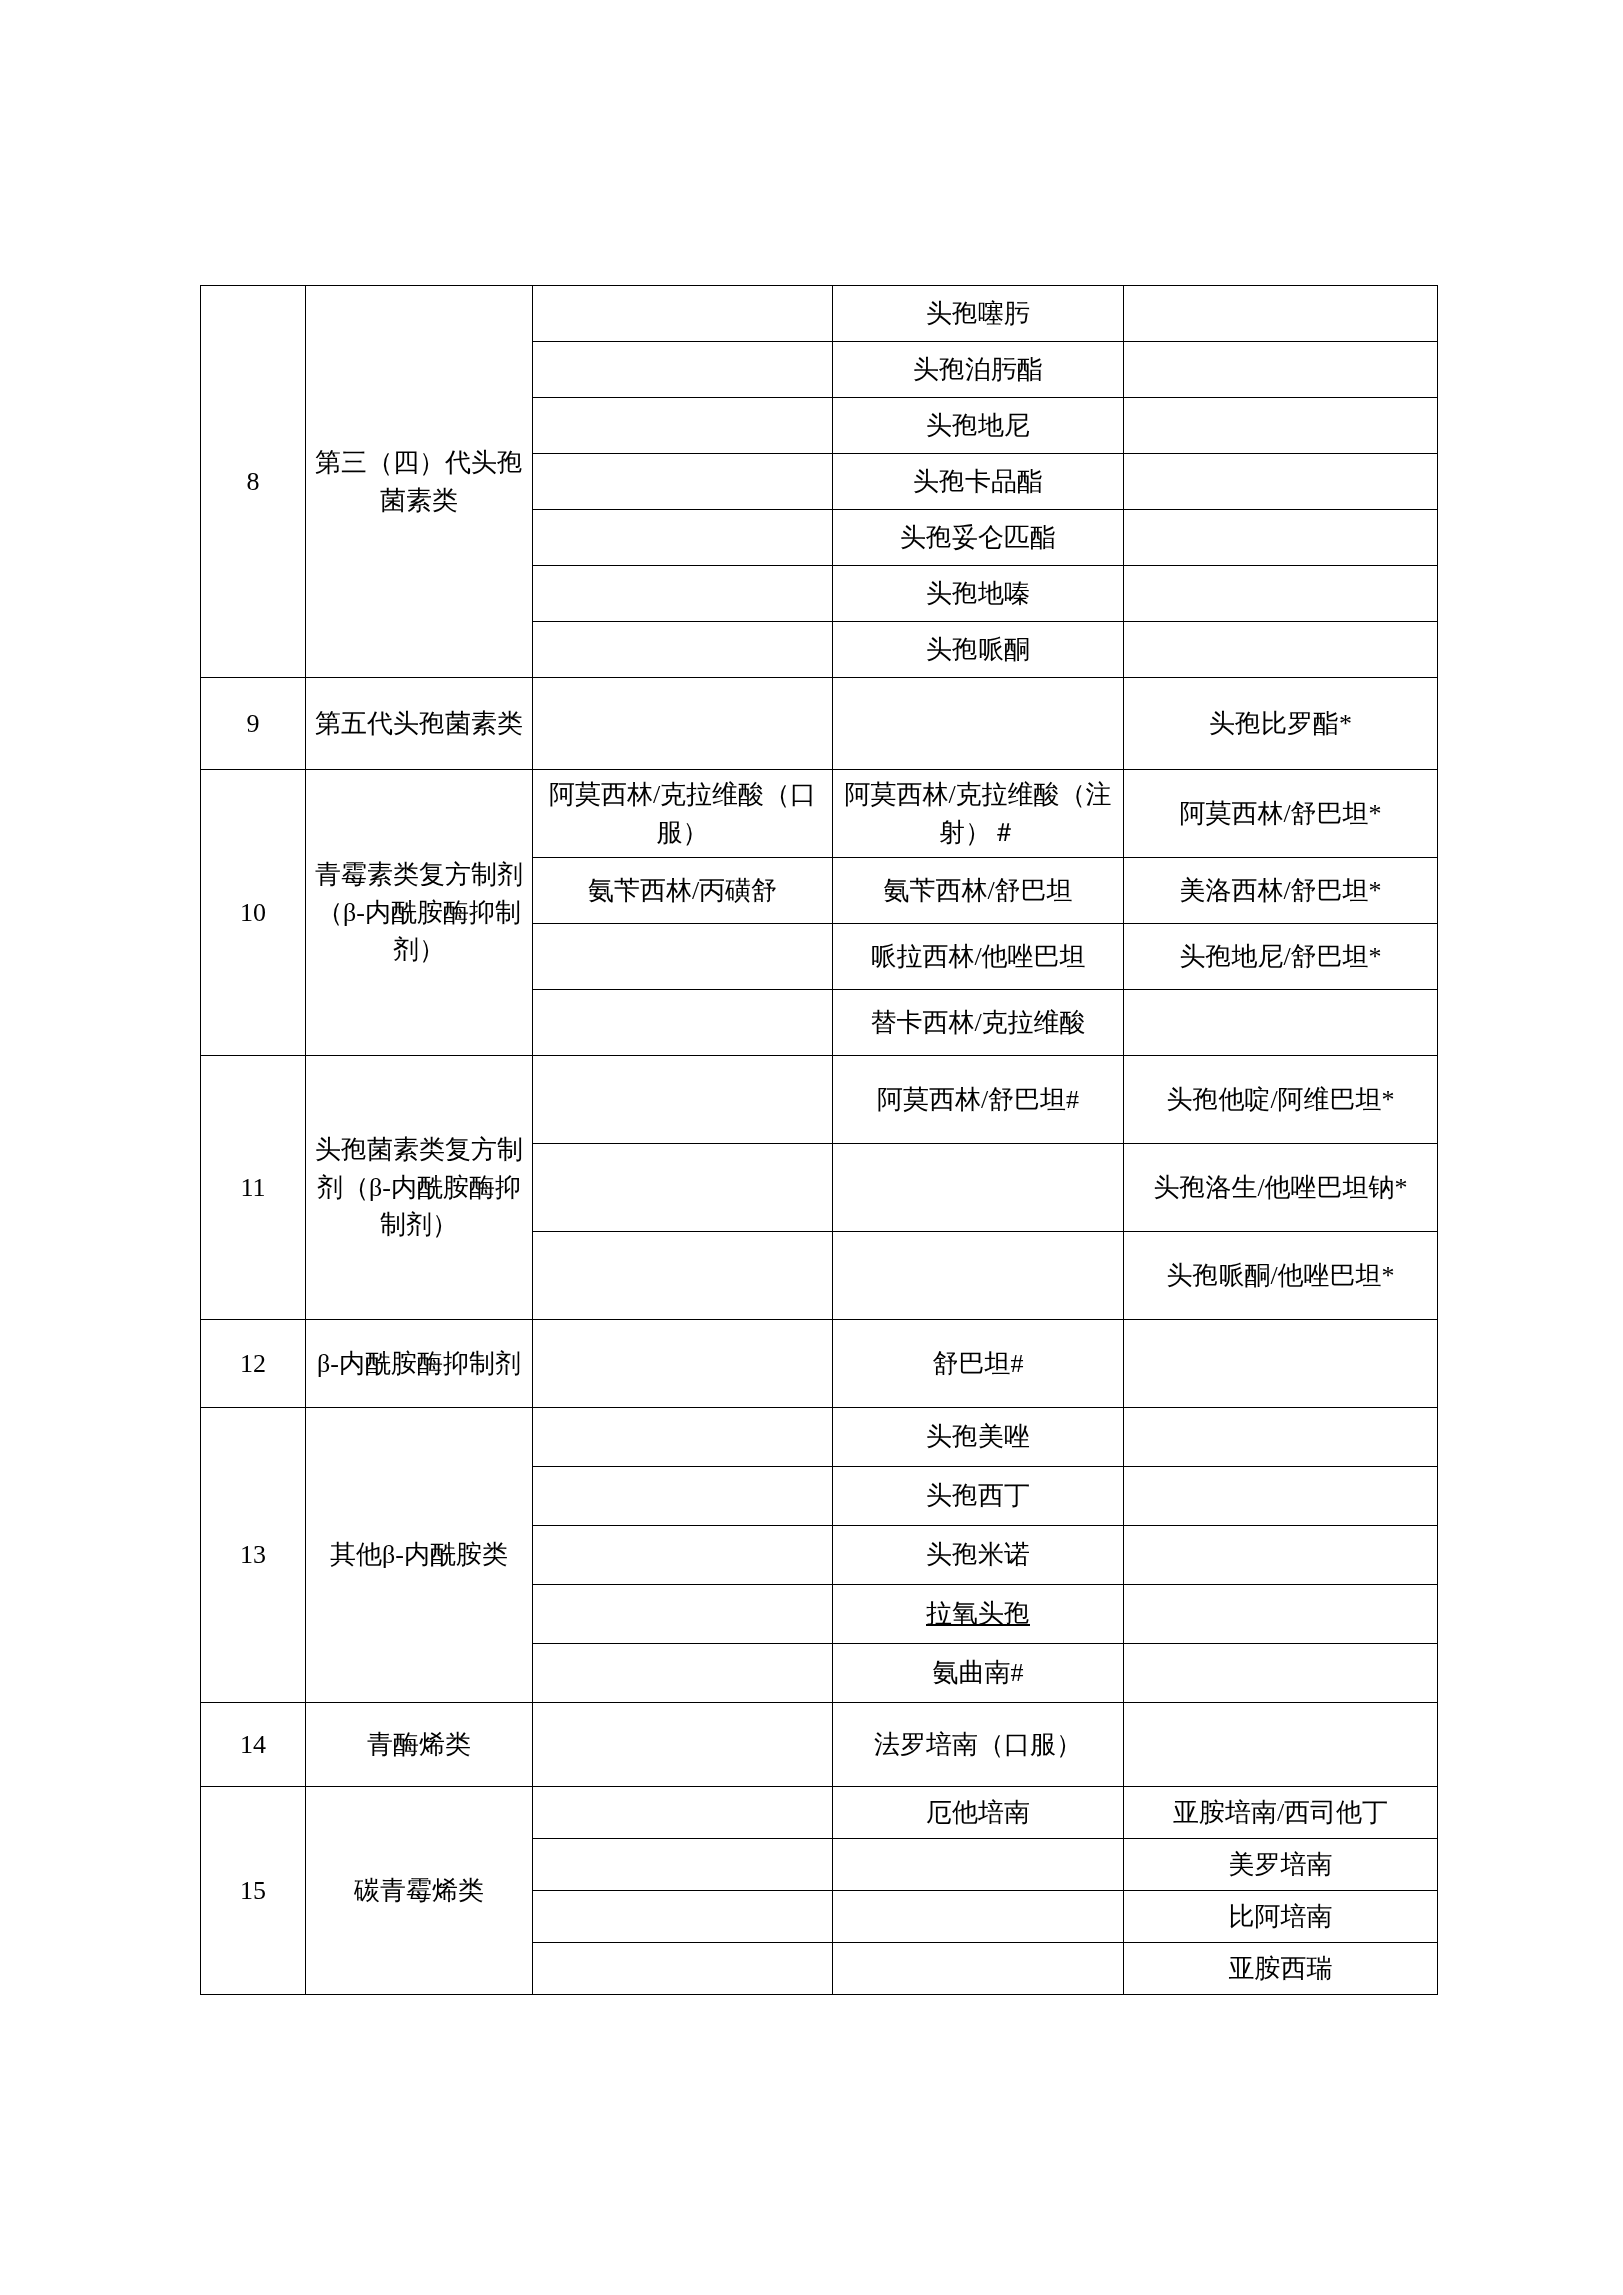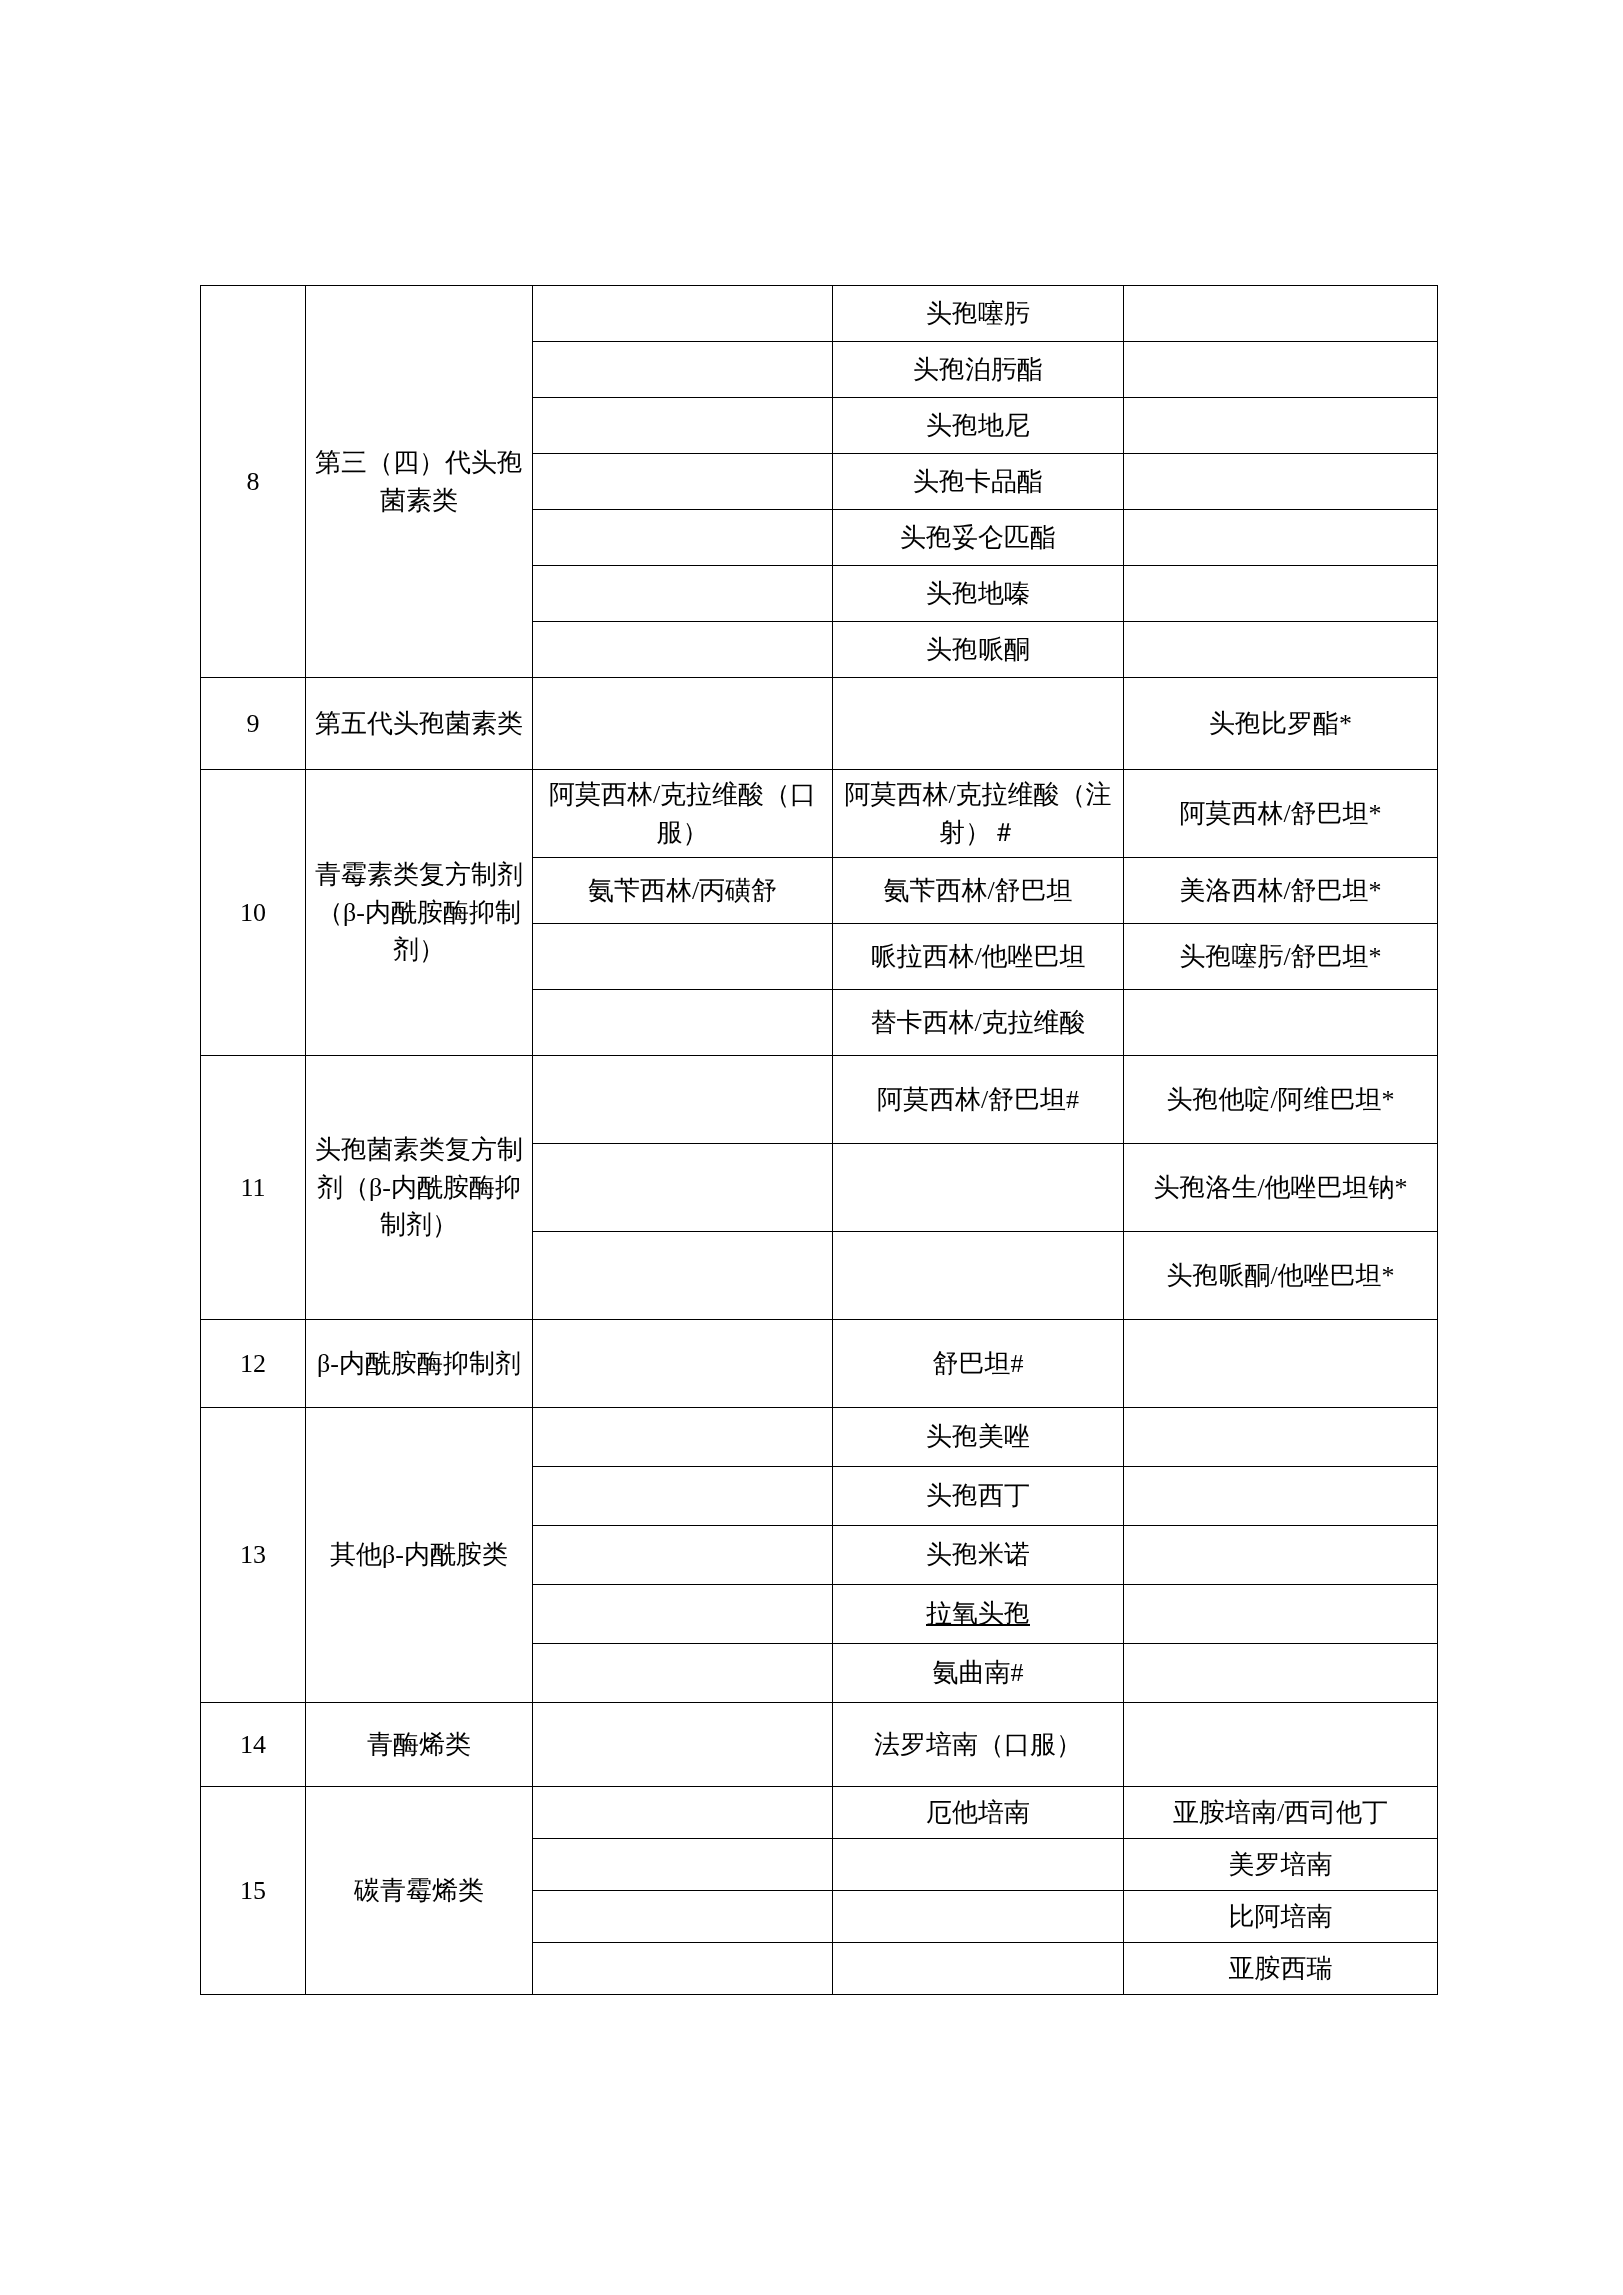--- a/index.html
+++ b/index.html
@@ -123,21 +123,21 @@
         <td>阿莫西林/舒巴坦*</td>
       </tr>
       <tr style="height: 66px;">
         <td>氨苄西林/丙磺舒</td>
         <td>氨苄西林/舒巴坦</td>
         <td>美洛西林/舒巴坦*</td>
       </tr>
       <tr style="height: 66px;">
         <td></td>
         <td>哌拉西林/他唑巴坦</td>
-        <td>头孢噻肟/舒巴坦*</td>
+        <td>头孢地尼/舒巴坦*</td>
       </tr>
       <tr style="height: 66px; margin-left: 12px;">
         <td></td>
         <td>替卡西林/克拉维酸</td>
         <td></td>
       </tr>
 
       <tr style="height: 88px;">
         <td class="num-cell" rowspan="3">11</td>
         <td class="cat-cell" rowspan="3">头孢菌素类复方制剂（β-内酰胺酶抑制剂）</td>

